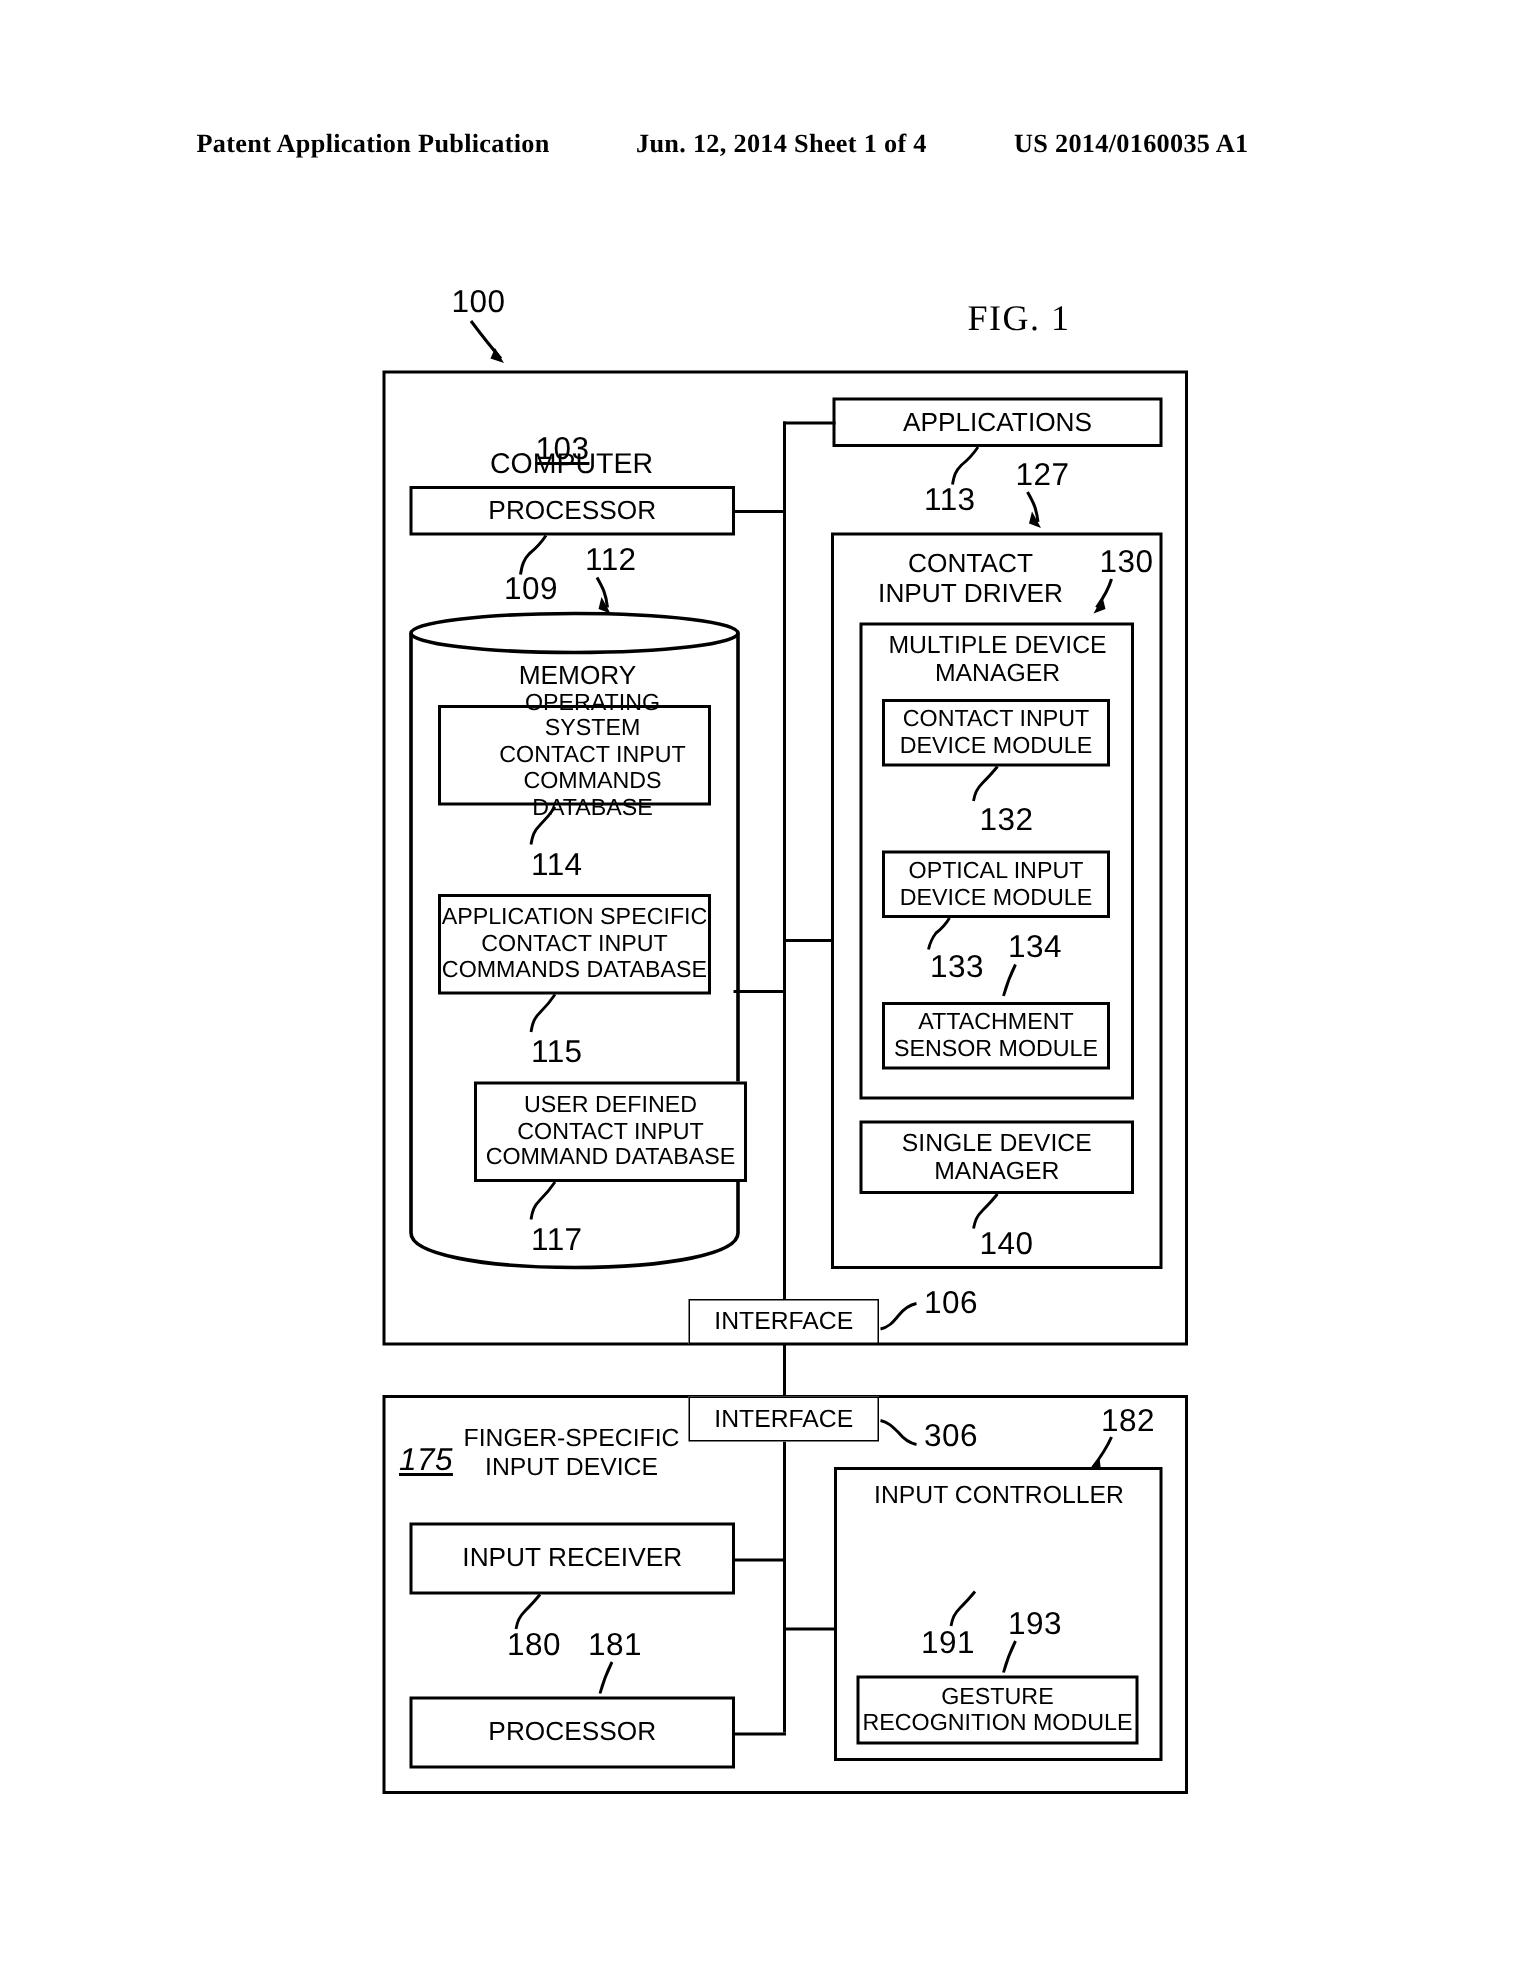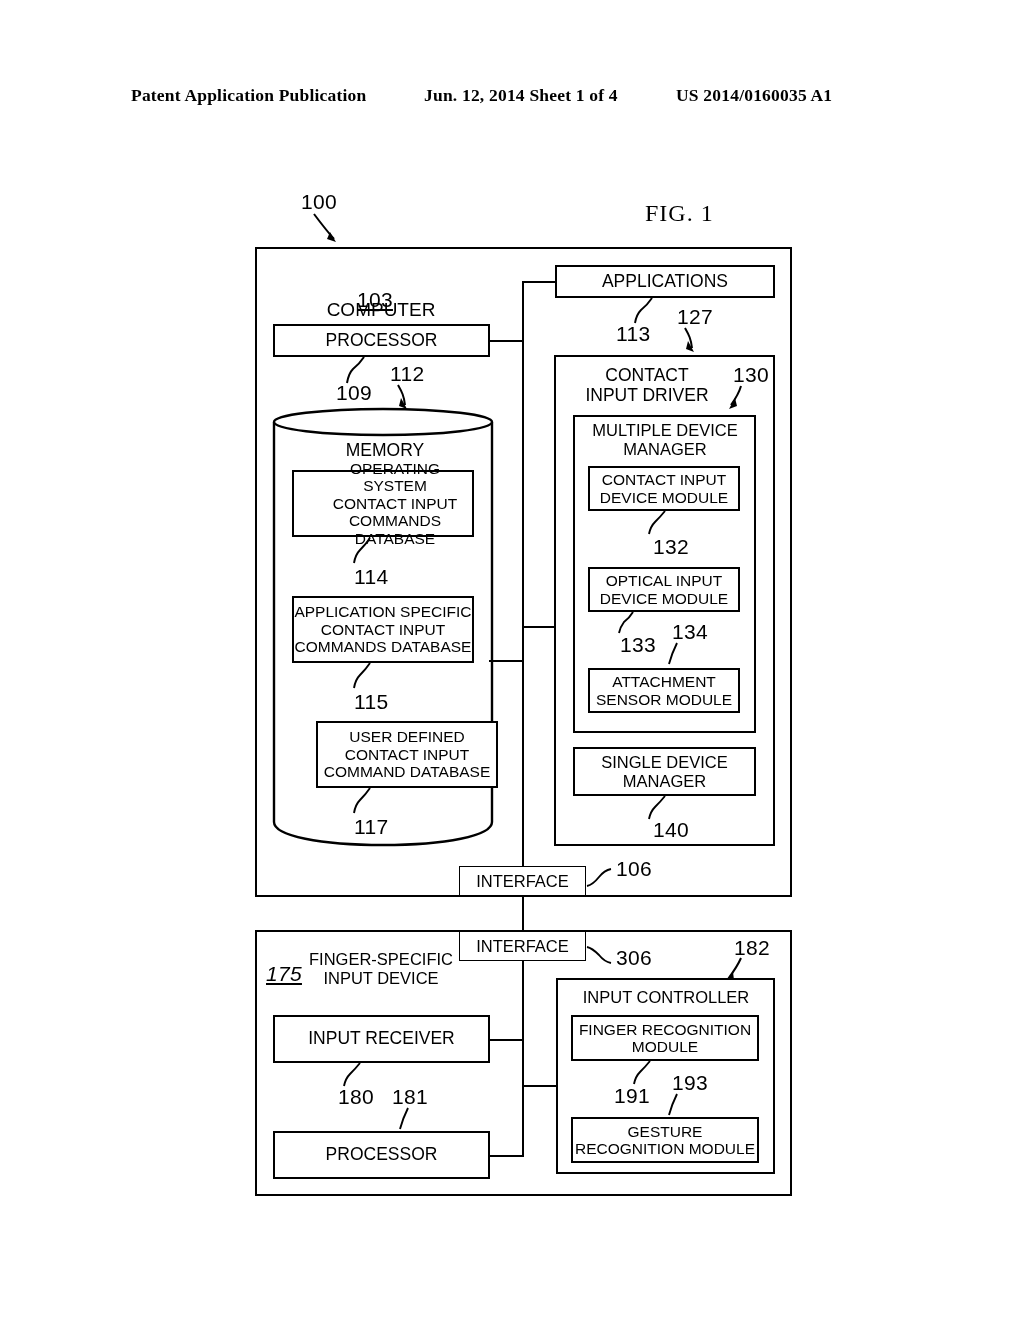--- a/index.html
+++ b/index.html
@@ -293,24 +293,20 @@
   <div class="lead" style="left:394px;top:1107px;">
     <svg width="28" height="26" viewBox="0 0 28 26">
       <path d="M14,1 C11,7 9,11 6,22" stroke="#000" stroke-width="1.9" fill="none"></path>
     </svg>
   </div>
   <div class="box t17" style="left:273px;top:1131px;width:217px;height:48px;">PROCESSOR</div>
 
   <div class="box panel" style="left:556px;top:978px;width:219px;height:196px;"></div>
   <div class="lbl t16" style="left:570px;top:988px;width:192px;">INPUT CONTROLLER</div>
 
-  <div class="box t15" style="left:571px;top:1015px;width:188px;height:46px;">
-    <span style="white-space: pre-line;">FINGER RECOGNITION
-MODULE</span>
-  </div>
   <div class="lead" style="left:630px;top:1060px;">
     <svg width="30" height="26" viewBox="0 0 30 26">
       <path d="M20,1 C16,6 14,8 10,12 C6,16 5,19 4,24" stroke="#000" stroke-width="1.9" fill="none"></path>
     </svg>
   </div>
   <div class="num" style="left:614px;top:1084px;">191</div>
 
   <div class="num" style="left:672px;top:1071px;">193</div>
   <div class="lead" style="left:663px;top:1093px;">
     <svg width="28" height="26" viewBox="0 0 28 26">

